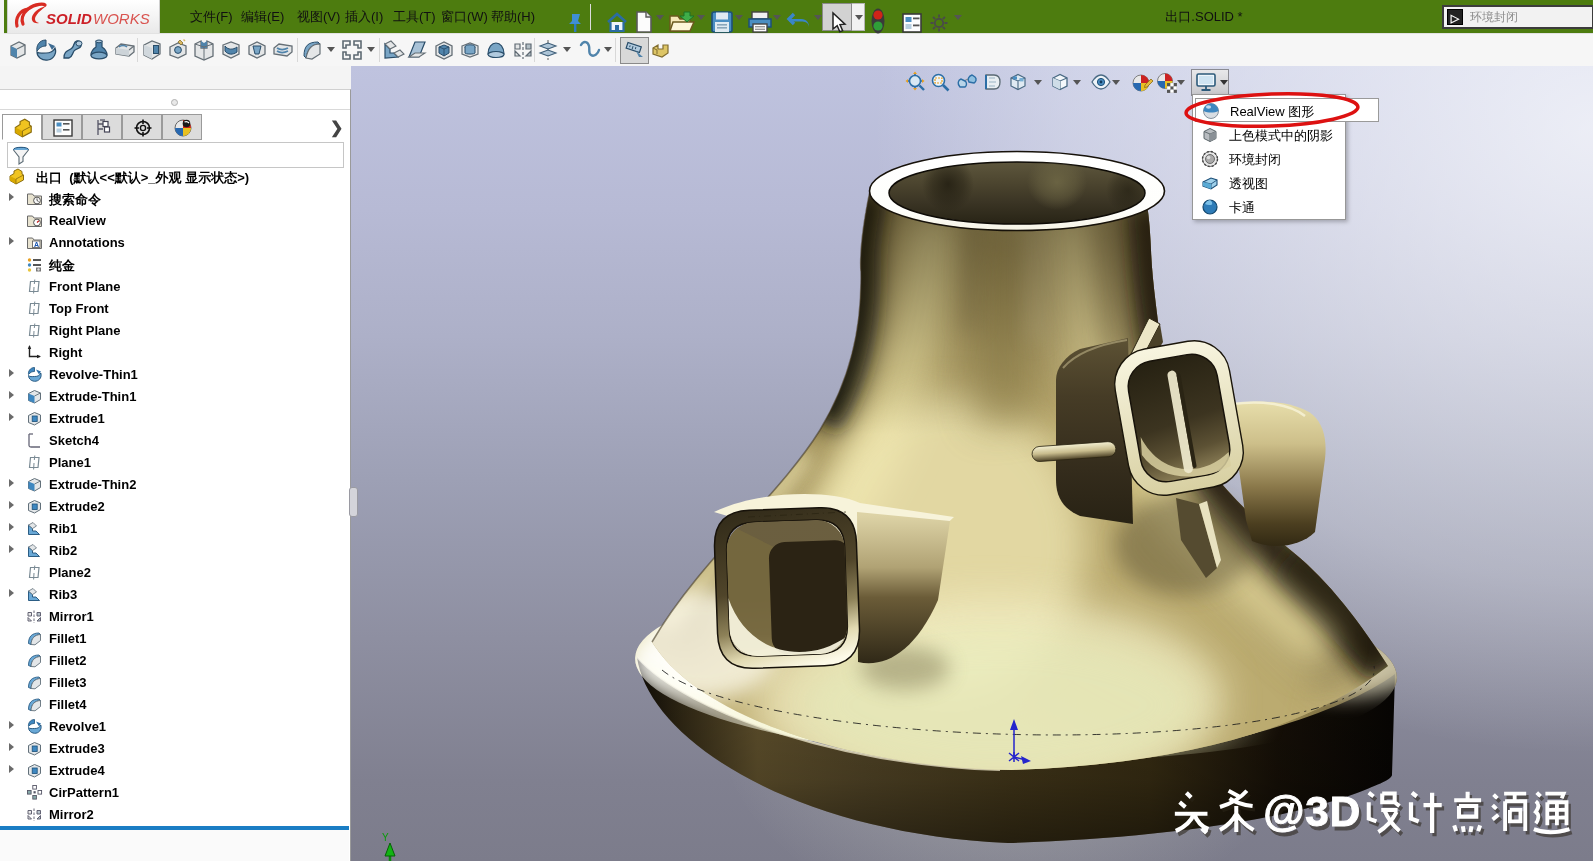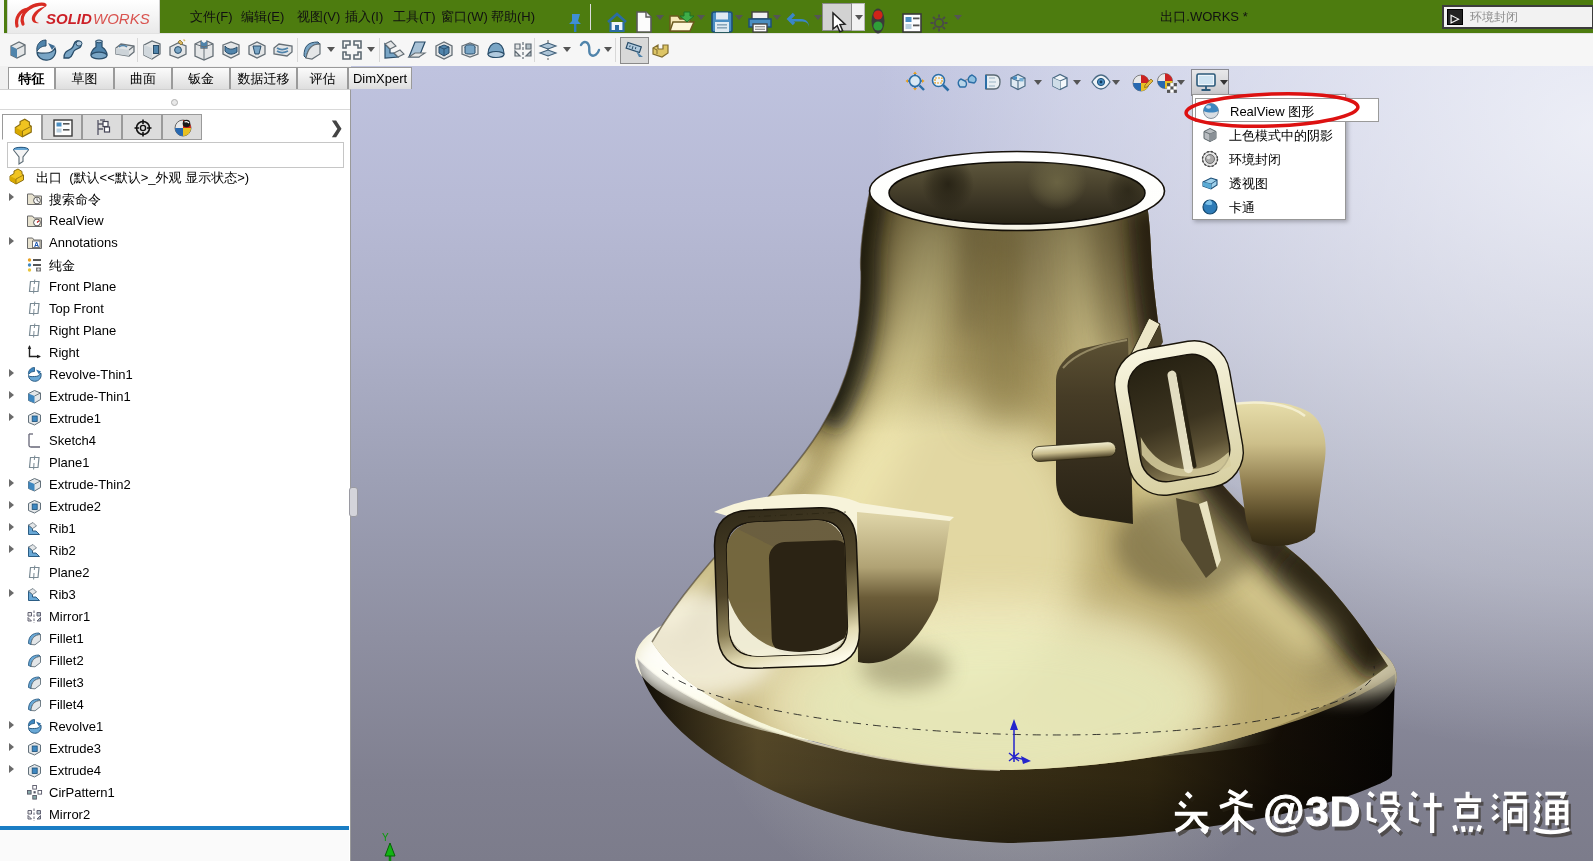--- a/index.html
+++ b/index.html
@@ -28,21 +28,21 @@
 #griprow{position:absolute;left:0;top:0;width:350px;height:20px;border-bottom:1px solid #d9d9d9;}
 #gripdot{position:absolute;left:171px;top:9px;width:7px;height:7px;border-radius:50%;background:#e8e8e8;border:1px solid #b0b0b0;}
 .ptab{position:absolute;top:24px;height:26px;width:40px;background:#dcdcdc;border:1px solid #9a9a9a;}
 .ptab.active{background:#ffffff;border-bottom:1px solid #ffffff;}
 .ptab svg{position:absolute;left:9px;top:3px;}
 #pexp{position:absolute;left:330px;top:28px;font-size:16px;color:#444;font-weight:bold;}
 #filterbox{position:absolute;left:7px;top:52px;width:337px;height:26px;border:1px solid #c6c6c6;background:#fff;}
 .trow{position:absolute;height:22px;font-size:13px;color:#000;white-space:nowrap;}
 .trow .arr{position:absolute;left:9px;top:5px;width:0;height:0;border-left:5px solid #6a6a6a;border-top:4px solid transparent;border-bottom:4px solid transparent;}
 .trow .ticon{position:absolute;left:26px;top:2px;width:17px;height:17px;}
-.trow .tlabel{position:absolute;left:49px;top:3px;}
+.trow .tlabel{position:absolute;left:49px;top:3px;font-weight:bold;}
 #bluebar{position:absolute;left:0px;top:736px;width:349px;height:4px;background:#1a7dc4;}
 #panelbottom{position:absolute;left:0;top:740px;width:349px;height:32px;background:#fafafa;}
 
 #viewport{position:absolute;left:351px;top:66px;width:1242px;height:795px;overflow:hidden;
  background:radial-gradient(ellipse 900px 780px at 100% 8%, rgba(252,253,255,.75), rgba(248,250,255,.3) 58%, rgba(248,250,255,0) 80%),
  linear-gradient(180deg,#bfc3df 0%,#b7bad5 18%,#adb0c8 34%,#9da0b5 52%,#8e8fa1 72%,#808090 90%,#7c7c8b 100%);}
 #vlight{position:absolute;left:0;top:0;width:100%;height:100%;
  background:radial-gradient(ellipse 420px 300px at 53% 82%, rgba(236,240,220,0.35), rgba(236,240,220,0) 70%);}
 #modelsvg{position:absolute;left:0;top:0;}
 
@@ -144,21 +144,21 @@
   <rect x="4.5" y="12" width="6" height="5" fill="#b8cfe0"></rect>
   <rect x="12" y="12.5" width="6.5" height="1.8" fill="#555"></rect>
  </svg>
  <svg class="menuitem" style="left:924px;top:6px" width="22" height="22" viewBox="0 0 22 22">
   <g fill="none" stroke="#4a4a4a" stroke-width="1.8">
    <circle cx="11" cy="11" r="4.2"></circle>
    <path d="M11 2.5 L11 5.5 M11 16.5 L11 19.5 M2.5 11 L5.5 11 M16.5 11 L19.5 11 M5 5 L7.2 7.2 M14.8 14.8 L17 17 M17 5 L14.8 7.2 M7.2 14.8 L5 17"></path>
   </g>
  </svg>
  <div class="caret" style="left:950px;top:15px"></div>
- <span id="title">出口.WORKS *</span>
+ <span id="title">出口.SOLID *</span>
  <div id="searchbox">
         <div class="sic">▷</div>
         <div class="stx">环境封闭</div>
       </div>
 </div>
 <div id="toolbar2">
  <svg class="t2i" style="left:6px" width="24" height="24" viewBox="0 0 24 24">
         <path d="M5 8 L13 4 L19 7 L19 16 L11 20 L5 17 Z" fill="#e3e6e8" stroke="#62707a" stroke-width="1.3"></path>
         <path d="M5 8 L11 11 L11 20 L5 17 Z" fill="#3e87c0"></path>
         <path d="M11 11 L19 7" fill="none" stroke="#62707a" stroke-width="1.2"></path>
@@ -272,30 +272,20 @@
  <div style="position:absolute;left:620px;top:3px;width:29px;height:27px;background:#d8d8d8;border:1px solid #8a8a8a"></div>
  <svg class="t2i" style="left:623px" width="24" height="24" viewBox="0 0 24 24">
         <path d="M3 7 L17 7 L17 13 L3 13 Z" fill="#a8cce8" stroke="#1c4f78" stroke-width="1.2" transform="rotate(18 12 12)"></path>
         <path d="M6 9 l0 2 M9 9 l0 3 M12 9 l0 2" stroke="#1c4f78" stroke-width="1" transform="rotate(18 12 12)"></path>
         <path d="M13 13 L20 19 L16 19 Z" fill="#3e87c0"></path>
       </svg>
  <svg class="t2i" style="left:648px" width="24" height="24" viewBox="0 0 24 24">
         <path d="M5 10 L10 7 L10 11 L15 11 L15 7 L20 7 L20 15 L14 19 L5 16 Z" fill="#e8c63e" stroke="#8a6d14" stroke-width="1.2"></path>
         <path d="M5 10 L9 12 L9 16" fill="none" stroke="#8a6d14" stroke-width="1"></path>
       </svg>
-</div>
-<div id="tabbar">
- <div style="position:absolute;left:0;top:0;width:351px;height:23px;background:#f0f0f0"></div>
- <div class="tab active" style="left:8px;width:47px">特征</div>
- <div class="tab" style="left:55px;width:59px">草图</div>
- <div class="tab" style="left:114px;width:58px">曲面</div>
- <div class="tab" style="left:172px;width:58px">钣金</div>
- <div class="tab" style="left:230px;width:67px">数据迁移</div>
- <div class="tab" style="left:297px;width:51px">评估</div>
- <div class="tab" style="left:348px;width:64px">DimXpert</div>
 </div>
 <div id="panel">
  <svg width="0" height="0" style="position:absolute">
         <defs>
   <g id="ipart">
             <path d="M2 8 L6 5.5 L6 3 L10 1 L14 3.5 L14 6 L15.5 7 L15.5 12 L8 16 L2 12.5 Z" fill="#f0c420" stroke="#8a6d10" stroke-width="1"></path>
             <path d="M2 8 L8 11 L8 16 L2 12.5 Z" fill="#d8a800"></path>
             <path d="M8 11 L15.5 7 M8 11 L8 16" fill="none" stroke="#8a6d10" stroke-width="0.8"></path>
           </g>
   <g id="ifold">

